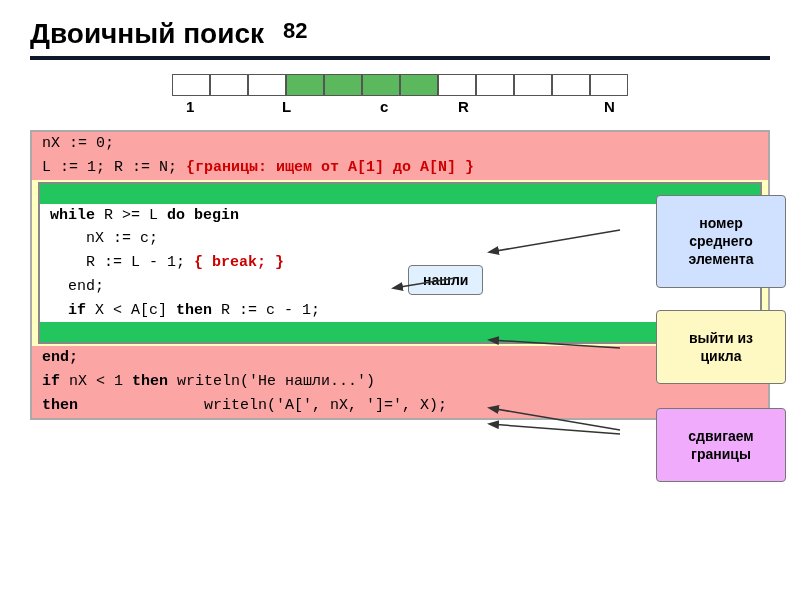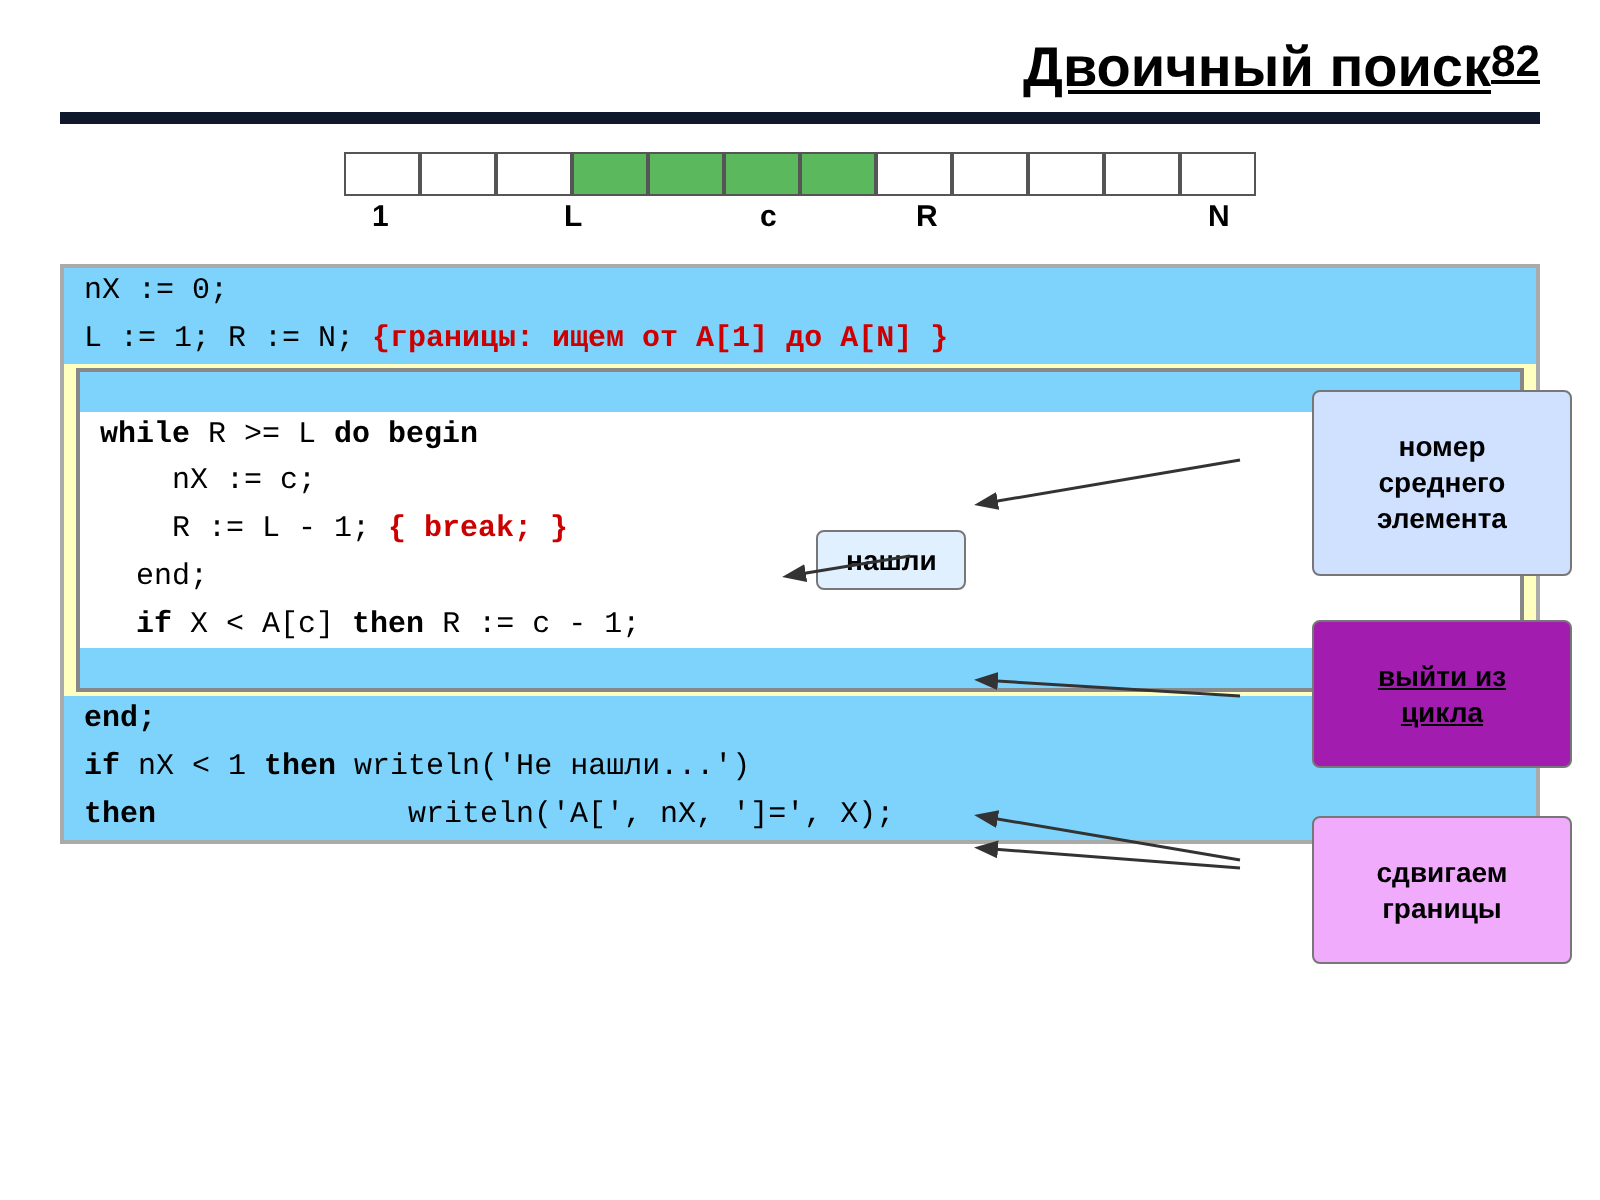--- a/index.html
+++ b/index.html
@@ -15,36 +15,36 @@
     .page {
       width: 800px;
       height: 600px;
       padding: 18px 30px 18px 30px;
       position: relative;
     }
 
     
     .header {
       display: flex;
-      justify-content: flex-end;
+      justify-content: flex-start;
       align-items: flex-start;
-      border-bottom: 6px solid #0f172a;
+      border-bottom: 4px solid #0f172a;
       padding-bottom: 6px;
       margin-bottom: 14px;
-      text-decoration: underline;
     }
     .title {
       font-size: 28px;
       font-weight: bold;
       color: #000;
     }
     .page-number {
       font-size: 22px;
       font-weight: bold;
       color: #000;
+      margin-left: 19px;
     }
 
     
     .array-vis {
       display: flex;
       flex-direction: column;
       align-items: center;
       margin-bottom: 10px;
     }
     .array-cells {
@@ -77,30 +77,30 @@
     .code-line {
       font-family: 'Courier New', Courier, monospace;
       font-size: 15px;
       color: #000;
       padding: 1px 10px;
       white-space: pre;
       line-height: 1.45;
       background: transparent;
     }
     .code-line.yellow-bg {
-      background: #7dd3fc;
+      background: #fca5a5;
       font-family: Liberation Mono, monospace;
     }
     .keyword { color: #000; font-weight: bold; }
     .comment { color: #cc0000; font-weight: bold; }
 
     
     .while-box {
       border: 2px solid #888;
-      background: #7dd3fc;
+      background: #22c55e;
       margin: 2px 6px;
       padding: 20px 0;
     }
     .while-box .code-line {
       background: #fff;
     }
 
     
     .callout {
       position: absolute;
@@ -125,23 +125,22 @@
       right: 14px;
       top: 195px;
       width: 130px;
       background: #d0e0ff;
       border-color: #777;
     }
     .callout-vyjti {
       right: 14px;
       top: 310px;
       width: 130px;
-      background: #a21caf;
-      border-color: #777;
-      text-decoration: underline;
+      background: #fef9c3;
+      border-color: #777;
     }
     .callout-sdvig {
       right: 14px;
       top: 408px;
       width: 130px;
       background: #f0abfc;
       border-color: #777;
     }
 
     

